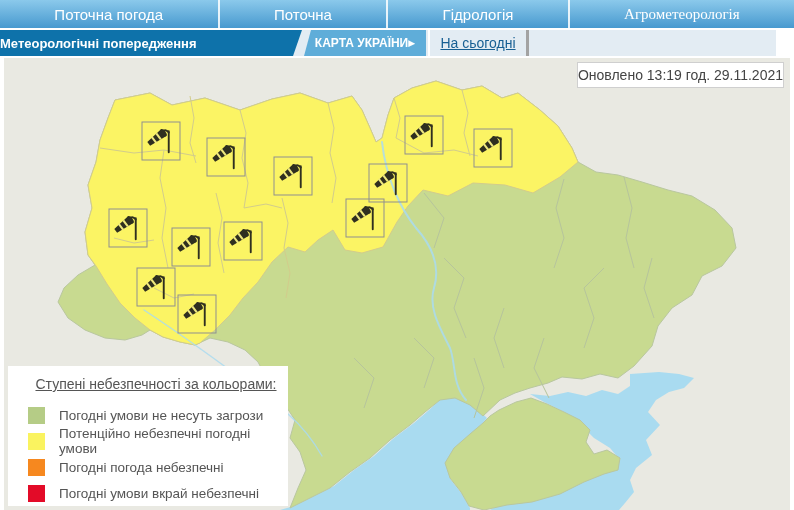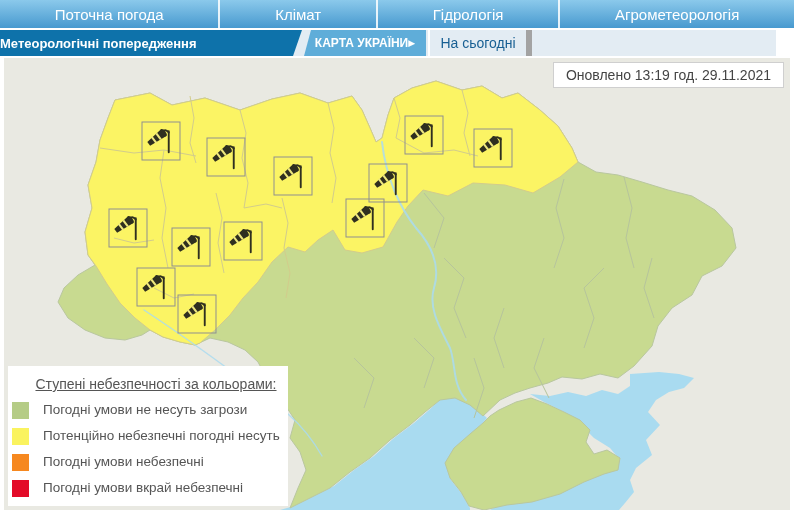--- a/index.html
+++ b/index.html
@@ -4,63 +4,63 @@
 <style>
   html,body{margin:0;padding:0;background:#fff;width:794px;height:510px;overflow:hidden;
     font-family:"Liberation Sans","DejaVu Sans",sans-serif;}
   .page{position:relative;width:794px;height:382px;}
 
   
   .topnav{position:absolute;left:0;top:0;width:794px;height:28px;display:flex;
     background:linear-gradient(to bottom,var(--nav_grad_top),var(--nav_grad_bottom));}
   .topnav .tab{flex:1 1 auto;display:flex;align-items:center;justify-content:center;
     color:#fff;font-size:15px;cursor:pointer;border-right:2px solid rgba(255,255,255,.85);}
-  .topnav .tab:last-child{border-right:none;}
+  .topnav .tab:last-child{border-right:none;font-family:Liberation Serif, serif;}
 
   
   .subnav{position:absolute;left:0;top:30px;width:776px;height:26px;background:var(--subnav_bg);}
   .subnav .active-tab{position:absolute;left:0;top:0;height:26px;width:302px;background:var(--active_tab);
     color:#fff;font-weight:bold;font-size:13px;display:flex;align-items:center;
     box-sizing:border-box;clip-path:polygon(0 0,100% 0,calc(100% - 9px) 100%,0 100%);cursor:pointer;}
   .subnav .karta-tab{position:absolute;left:304px;top:0;height:26px;width:122px;background:var(--karta_tab);
     color:#fff;font-weight:bold;font-size:12px;display:flex;align-items:center;justify-content:center;
     gap:0;cursor:pointer;clip-path:polygon(7px 0,100% 0,100% 100%,0 100%);}
   .subnav .today-tab{position:absolute;left:428px;top:0;height:26px;width:96px;border-left:2px solid #fff;
-    border-right:6px solid #a3a3a3;color:var(--today_text);font-size:14px;display:flex;align-items:center;
-    justify-content:center;cursor:pointer;}
+    border-right:3px solid #a3a3a3;color:var(--today_text);font-size:14px;display:flex;align-items:center;
+    justify-content:center;cursor:pointer;text-decoration:underline;}
   .arrow{font-size:9px;line-height:1;}
 
   
   .map-wrap{position:absolute;left:4px;top:58px;width:786px;height:452px;background:var(--outside);}
   .map-wrap svg{display:block;}
   .updated-box{position:absolute;top:4px;right:6px;background:#fff;border:1px solid #cfcfcf;
-    padding:4px 12px;font-size:14px;color:#444;}
+    padding:4px 0;font-size:14px;color:#444;}
   .legend{position:absolute;left:4px;top:308px;width:280px;height:140px;background:#fff;
     box-sizing:border-box;padding:10px 0 0 0;}
   .legend-title{font-size:14px;color:#555;text-decoration:underline;text-align:center;margin-bottom:10px;padding-left:16px;}
-  .legend-row{display:flex;align-items:flex-start;height:26px;padding-left:4px;}
+  .legend-row{display:flex;align-items:center;height:26px;padding-left:20px;}
   .legend-swatch{width:17px;height:17px;margin-right:14px;flex:0 0 auto;}
   .legend-label{font-size:13.5px;color:#555;}
 
   .ws-box{fill:none;stroke:#8f8f8f;stroke-width:1;cursor:pointer;}
   .ws-line{stroke:var(--windsock);stroke-width:2;fill:none;stroke-linecap:round;}
   .ws-cone{fill:var(--windsock);}
   .ws-gap{stroke:#efe87f;stroke-width:2.2;}
   .oblast-border-green{stroke:var(--border_green);stroke-width:1;fill:none;}
   .oblast-border-yellow{stroke:var(--border_yellow);stroke-width:1;fill:none;}
   .river{stroke:var(--sea);stroke-width:2;fill:none;opacity:.85;stroke-linecap:round;}
 </style>
 </head>
 <body>
 
 <div class="page">
 
   <div class="topnav">
     <div class="tab">Поточна погода</div>
-    <div class="tab">Клімат</div>
+    <div class="tab">Поточна</div>
     <div class="tab">Гідрологія</div>
     <div class="tab">Агрометеорологія</div>
   </div>
 
   <div class="subnav">
     <div class="active-tab">Метеорологічні попередження</div>
     <div class="karta-tab">
       <span>КАРТА УКРАЇНИ</span>
       <span class="arrow">▶</span>
     </div>
@@ -155,25 +155,25 @@
     <div class="updated-box">Оновлено 13:19 год. 29.11.2021</div>
 
     <div class="legend">
       <div class="legend-title">Ступені небезпечності за кольорами:</div>
       <div class="legend-row">
         <span class="legend-swatch" style="background-color: rgb(181, 204, 134);"></span>
         <span class="legend-label">Погодні умови не несуть загрози</span>
       </div>
       <div class="legend-row">
         <span class="legend-swatch" style="background-color: rgb(250, 243, 95);"></span>
-        <span class="legend-label">Потенційно небезпечні погодні несуть</span>
+        <span class="legend-label">Потенційно небезпечні погодні умови</span>
       </div>
       <div class="legend-row">
         <span class="legend-swatch" style="background-color: rgb(246, 136, 31);"></span>
-        <span class="legend-label">Погодні умови небезпечні</span>
+        <span class="legend-label">Погодні погода небезпечні</span>
       </div>
       <div class="legend-row">
         <span class="legend-swatch" style="background-color: rgb(227, 11, 40);"></span>
         <span class="legend-label">Погодні умови вкрай небезпечні</span>
       </div>
     </div>
   </div>
 </div>
 
 </body></html>

